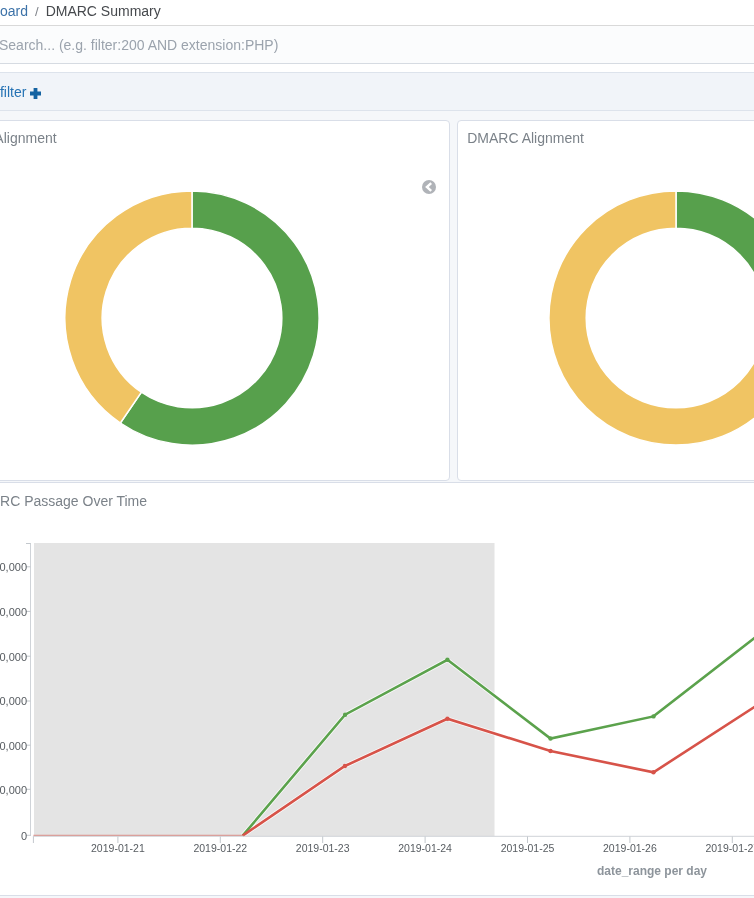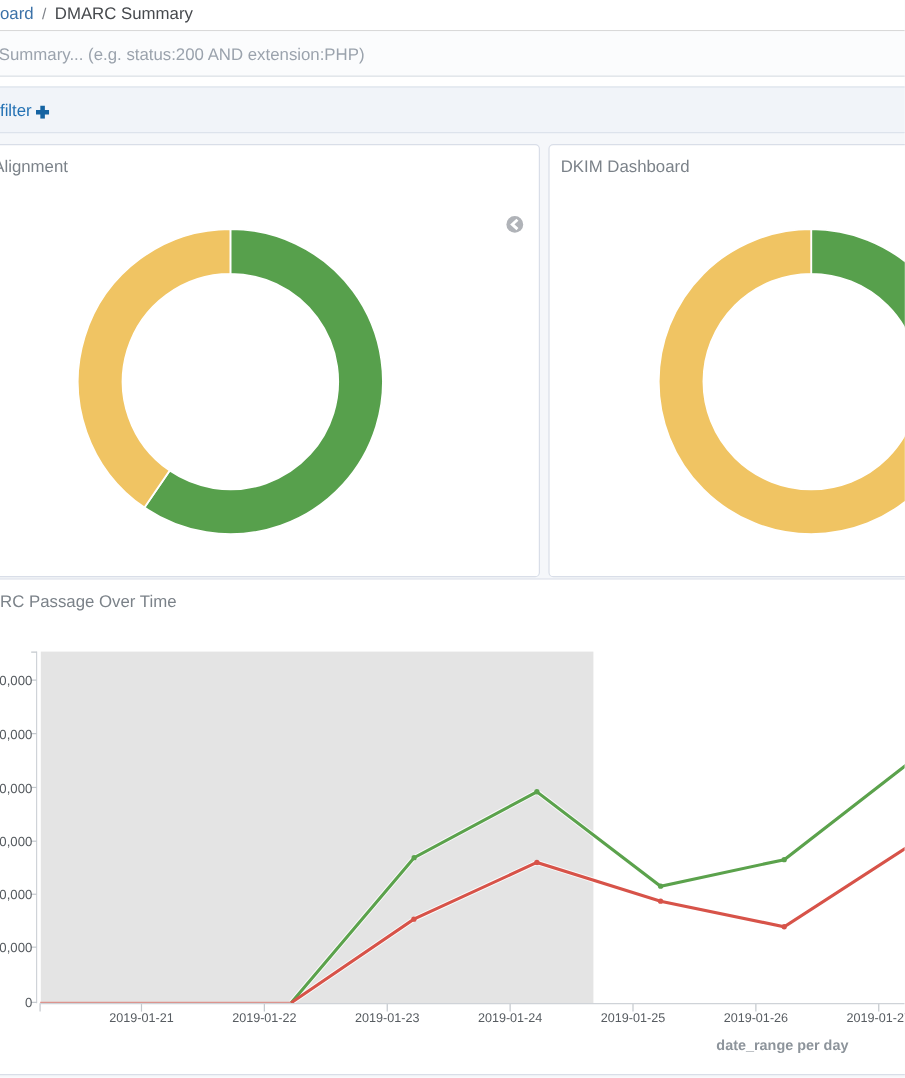--- a/index.html
+++ b/index.html
@@ -26,40 +26,40 @@
   .ptitle{font-size:14px;color:#7b8289;white-space:nowrap;}
   
   #chev{left:422px;top:180px;width:14px;height:14px;border-radius:50%;background:#b0b3b8;}
 </style>
 </head>
 <body>
   <div class="abs" id="crumbbar"></div>
   <div class="abs" id="crumbs"><span class="lnk">Dashboard</span><span class="sep">/</span>DMARC Summary</div>
 
   <div class="abs" id="searchbar"></div>
-  <div class="abs" id="searchph">Summary... (e.g. status:200 AND extension:PHP)</div>
+  <div class="abs" id="searchph">Search... (e.g. filter:200 AND extension:PHP)</div>
 
   <div class="abs" style="left:0;top:64px;width:754px;height:8px;background:#ffffff;"></div>
   <div class="abs" id="filterbar"></div>
   <div class="abs" id="filterlink">Add a filter <svg width="11" height="11" viewBox="0 0 11 11" style="vertical-align:-1.5px">
       <path d="M3.6 0h3.8v3.6H11v3.8H7.4V11H3.6V7.4H0V3.6h3.6z" fill="#1563a2"></path>
     </svg></div>
 
   <div class="abs panel" id="panelA"></div>
   <div class="abs ptitle" style="left:-36px;top:130px;">SPF Alignment</div>
   <svg class="abs" style="left:62px;top:188px;" width="260" height="260" viewBox="0 0 260 260">
     <path d="M130.00,2.90 A127.1,127.1 0 1 1 58.38,235.00 L79.40,204.18 A89.8,89.8 0 1 0 130.00,40.20 Z" fill="#57a04c" stroke="#fff" stroke-width="1.5"></path>
     <path d="M58.38,235.00 A127.1,127.1 0 0 1 130.00,2.90 L130.00,40.20 A89.8,89.8 0 0 0 79.40,204.18 Z" fill="#f0c463" stroke="#fff" stroke-width="1.5"></path>
   </svg>
   <div class="abs" id="chev"><svg width="14" height="14" viewBox="0 0 14 14">
       <path d="M9.2 3.1 L4.9 7 L9.2 10.9" fill="none" stroke="#fff" stroke-width="2.4"></path>
     </svg></div>
 
   <div class="abs panel" id="panelB"></div>
-  <div class="abs ptitle" style="left:467.2px;top:130px;">DKIM Dashboard</div>
+  <div class="abs ptitle" style="left:467.2px;top:130px;">DMARC Alignment</div>
   <svg class="abs" style="left:546px;top:188px;" width="260" height="260" viewBox="0 0 260 260">
     <path d="M130.00,2.90 A127.1,127.1 0 0 1 257.10,130.00 L219.80,130.00 A89.8,89.8 0 0 0 130.00,40.20 Z" fill="#57a04c" stroke="#fff" stroke-width="1.5"></path>
     <path d="M257.10,130.00 A127.1,127.1 0 1 1 130.00,2.90 L130.00,40.20 A89.8,89.8 0 1 0 219.80,130.00 Z" fill="#f0c463" stroke="#fff" stroke-width="1.5"></path>
   </svg>
 
   <div class="abs panel" id="panelC"></div>
   <div class="abs ptitle" style="left:-31.1px;top:492.5px;">DMARC Passage Over Time</div>
 
   <svg class="abs" style="left:0;top:480px;" width="754" height="405" viewBox="0 0 754 405">
 

